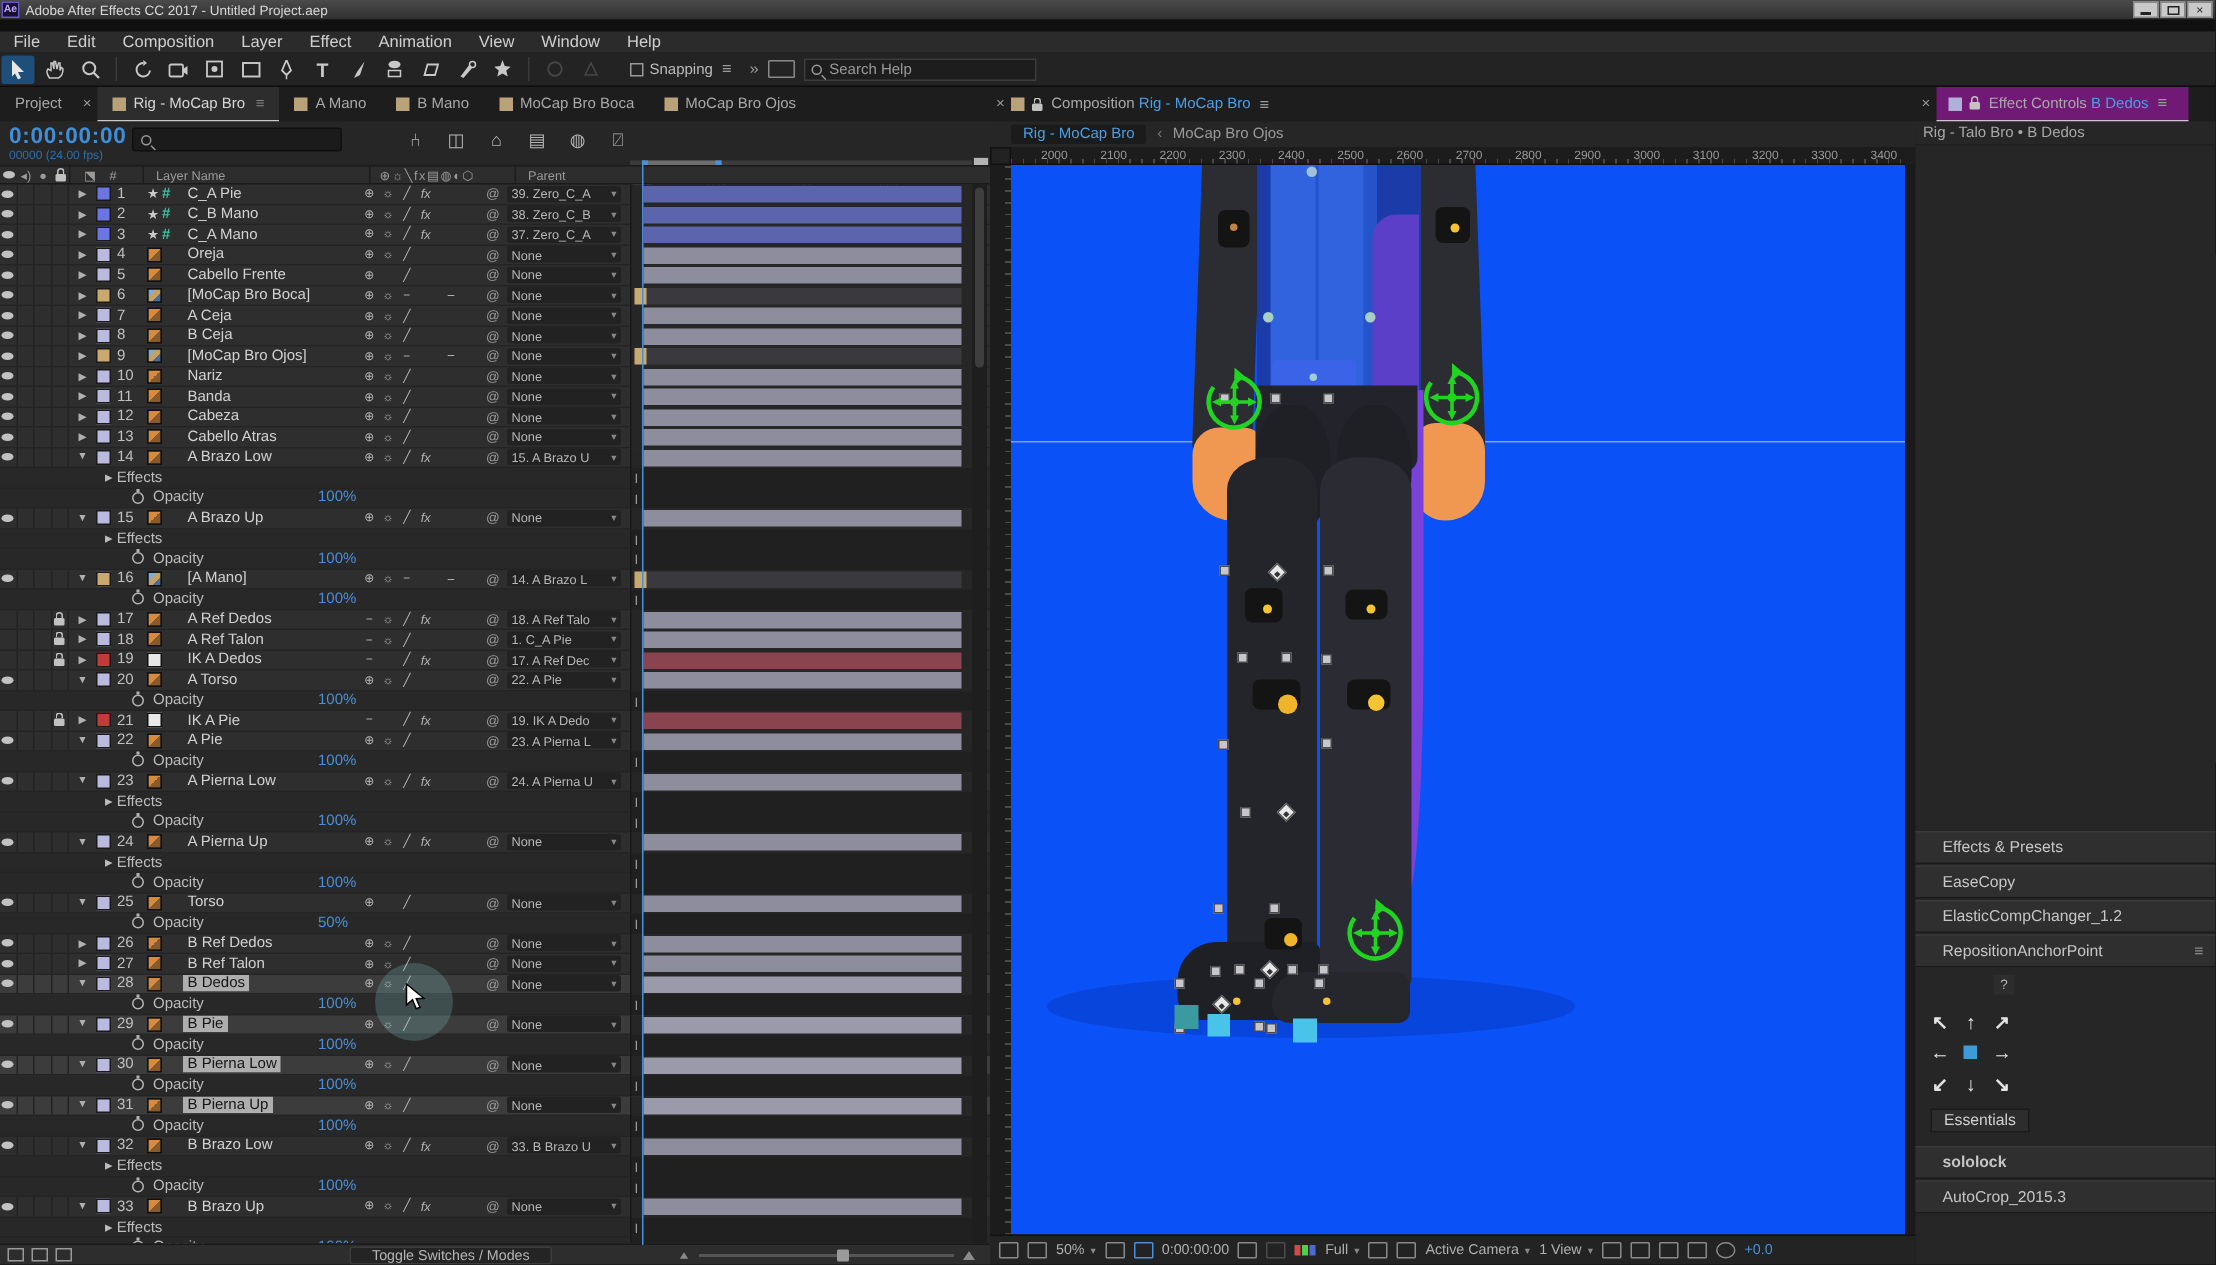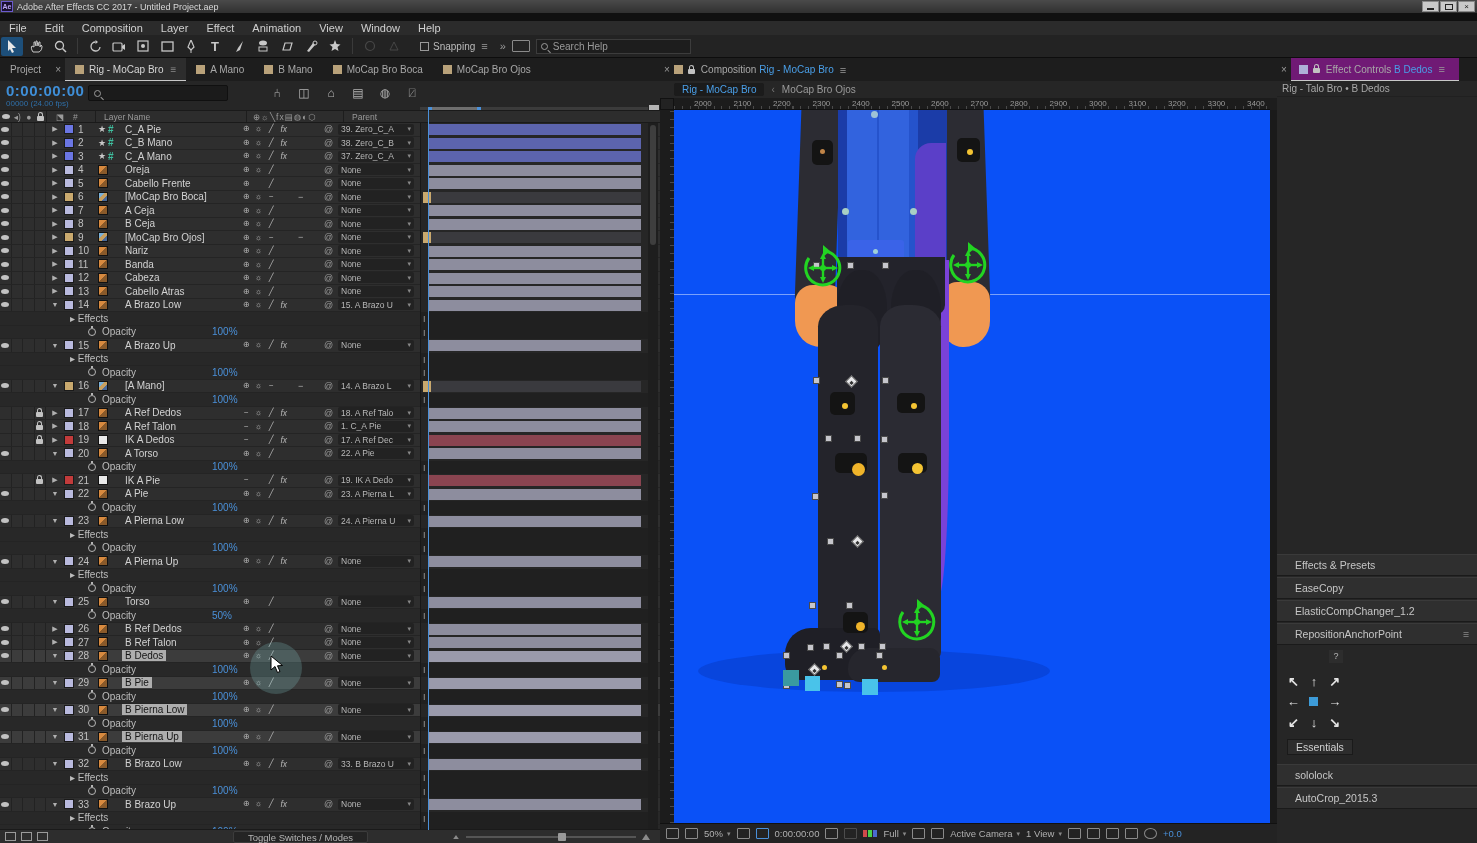--- a/index.html
+++ b/index.html
@@ -1868,21 +1868,21 @@
         <span class="blue">B Dedos</span>
         <span class="menu-glyph ws-extra">≡</span>
       </div>
     </div>
     <div id="fx-crumb">Rig - Talo Bro • B Dedos</div>
 
     <div id="fx-list">
         <div class="fxhdr" style="top: 496px;">Effects &amp; Presets</div>
         <div class="fxhdr" style="top: 519px;">EaseCopy</div>
         <div class="fxhdr" style="top: 542px;">ElasticCompChanger_1.2</div>
-        <div class="fxhdr" style="top: 706px;">sololock</div>
+        <div class="fxhdr" style="top: 706px; font-weight: bold;">sololock</div>
         <div class="fxhdr" style="top: 729px;">AutoCrop_2015.3</div>
       </div>
 
     <div class="fxhdr" style="top:565px">
       <span>RepositionAnchorPoint</span>
       <span class="menu-glyph">≡</span>
     </div>
     <div id="repo-body">
       <span id="repo-help">?</span>
       <div id="arrowgrid">

